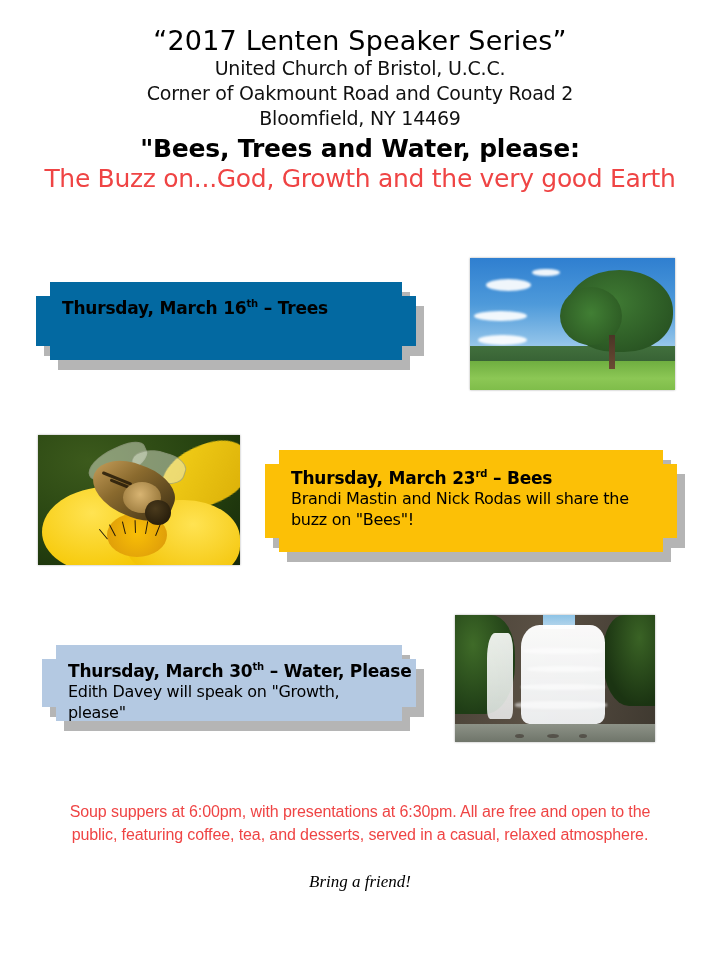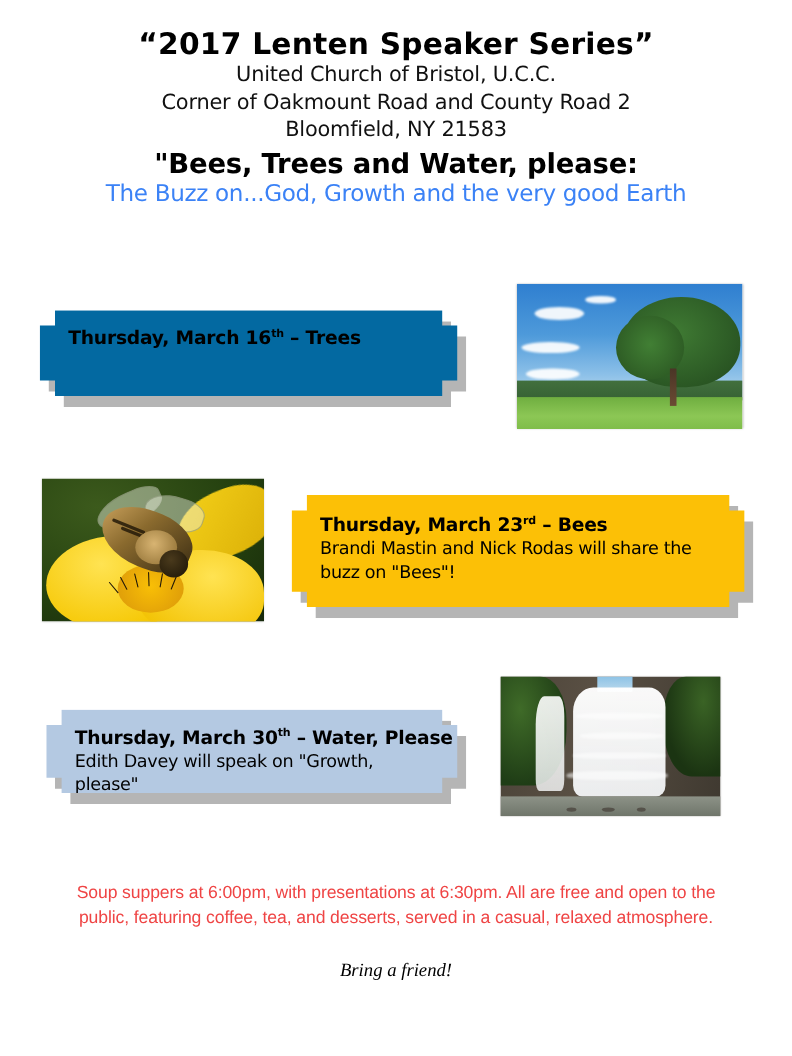--- a/index.html
+++ b/index.html
@@ -9,33 +9,33 @@
     font-family:"DejaVu Sans", sans-serif;
     overflow:hidden;
     position:relative;
   }
   .page{position:relative;width:720px;height:960px;}
 
   
   .header{text-align:center;padding-top:26px;}
   .title-main{
     font-family:"DejaVu Sans", sans-serif;
-    font-weight:bold;font-size:27px;letter-spacing:.2px;color:#000;
+    font-weight:normal;font-size:27px;letter-spacing:.2px;color:#000;
     line-height:1.12;
   }
   .title-sub{
     font-size:19px;color:#111;line-height:1.3;font-weight:400;
     letter-spacing:-.2px;
   }
   .title-theme{
     font-weight:bold;font-size:25px;color:#000;line-height:1.2;
     margin-top:4px;letter-spacing:-.2px;
   }
   .title-theme2{
-    font-size:21px;color:#3b82f6;line-height:1.2;letter-spacing:-.3px;
+    font-size:25px;color:#ef4444;line-height:1.2;letter-spacing:-.3px;
   }
 
   
   .row{position:absolute;left:0;width:720px;}
   #row1{top:252px;height:150px;}
   #row2{top:430px;height:155px;}
   #row3{top:610px;height:145px;}
 
   
   .banner-wrap{position:absolute;}
@@ -167,21 +167,21 @@
 </style>
 </head>
 <body>
 
 <div class="page">
 
   <div class="header">
     <div class="title-main">“2017 Lenten Speaker Series”</div>
     <div class="title-sub">United Church of Bristol, U.C.C.</div>
     <div class="title-sub">Corner of Oakmount Road and County Road 2</div>
-    <div class="title-sub">Bloomfield, NY 21583</div>
+    <div class="title-sub">Bloomfield, NY 14469</div>
     <div class="title-theme">"Bees, Trees and Water, please:</div>
     <div class="title-theme2">The Buzz on...God, Growth and the very good Earth</div>
   </div>
 
   <div class="row" id="row1">
 
     <div class="banner-wrap" id="banner-trees">
       <div class="banner-shadow"></div>
       <div class="banner">
         <div class="banner-title">

